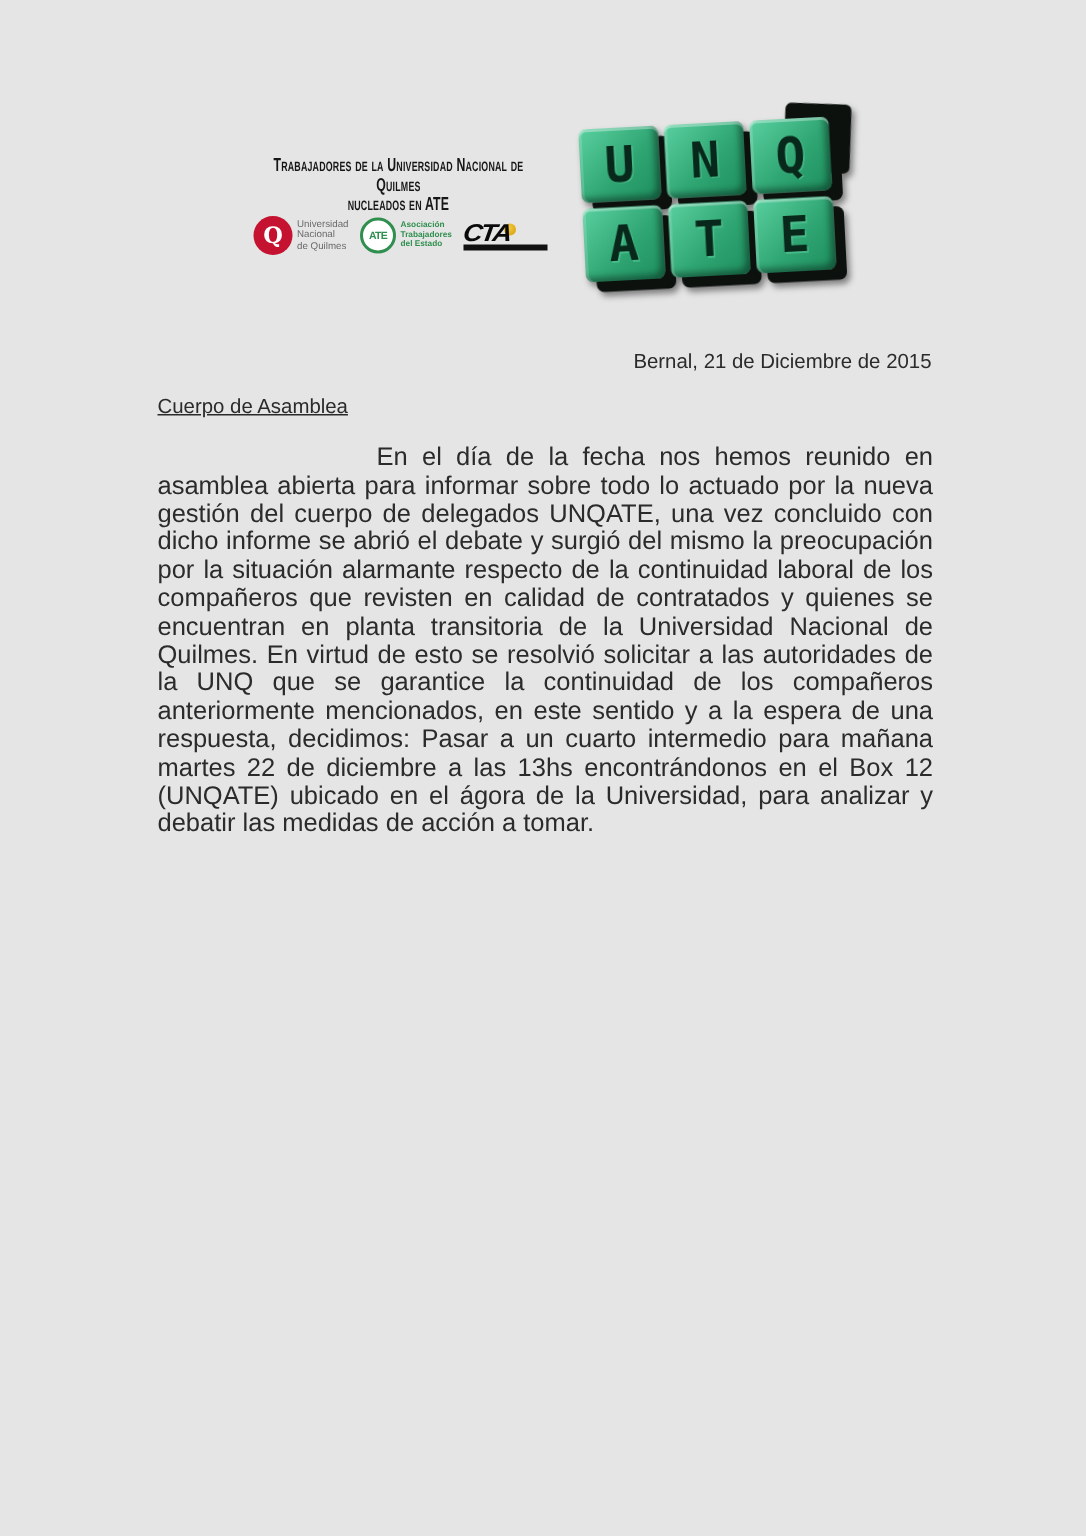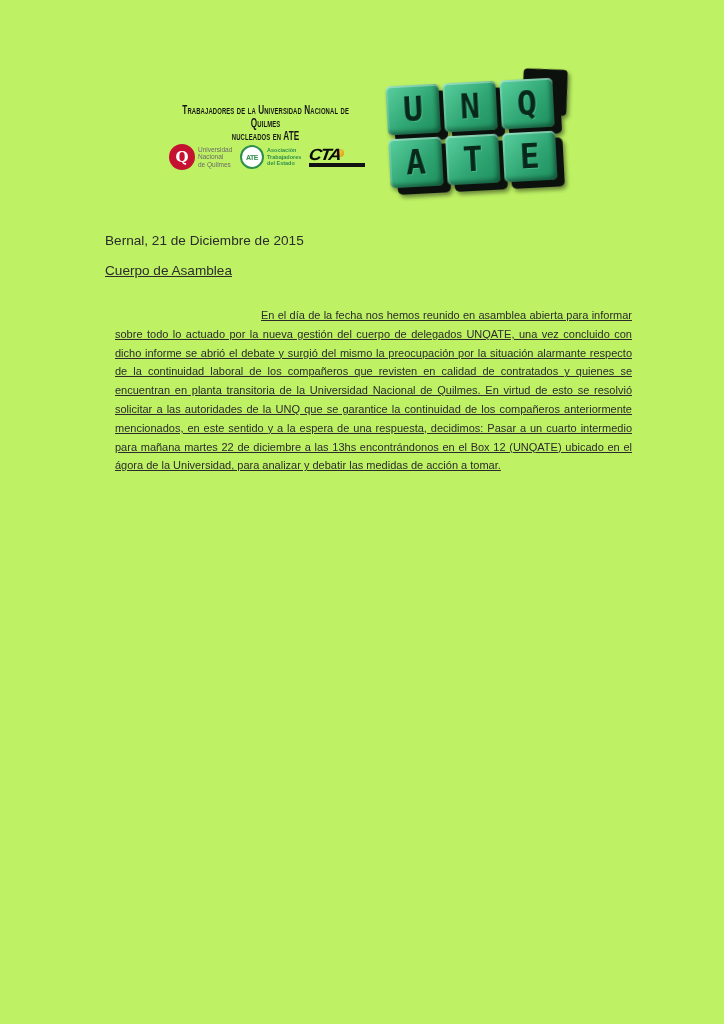--- a/index.html
+++ b/index.html
@@ -1,20 +1,20 @@
 <!DOCTYPE html>
 <html><head>
 <meta charset="utf-8">
 <style>
   html, body { margin: 0; padding: 0; background: #ffffff; }
   .page {
     position: relative;
     width: 724px;
     height: 1024px;
-    background: #bef264;
+    background: #e5e5e5;
     overflow: hidden;
     font-family: "Liberation Sans", sans-serif;
     color: #2b2b2b;
   }
 
   
   .org-block {
     position: absolute;
     left: 170px;
     top: 104px;
@@ -111,38 +111,37 @@
     font-weight: bold;
     font-size: 33px;
     color: #07281a;
     text-shadow: 1px 1px 0 rgba(120,230,180,0.35);
   }
 
   
   .dateline {
     position: absolute;
     left: 105px; top: 233px; width: 516px;
-    text-align: left;
+    text-align: right;
     font-size: 13.6px;
   }
   .subject {
     position: absolute;
     left: 105px; top: 263px;
     font-size: 13.6px;
     text-decoration: underline;
   }
   .body-par {
     position: absolute;
     left: 105px; top: 296px; width: 517px;
-    font-size: 11px;
+    font-size: 17px;
     line-height: 18.8px;
     text-align: justify;
     text-indent: 146px;
-    margin: 10px;
-    text-decoration: underline;
+    margin: 0;
   }
   .closing {
     position: absolute;
     left: 206px; top: 525px;
     font-size: 13.8px;
   }
   .signature {
     position: absolute;
     left: 268px; top: 580px;
     font-size: 13.8px;

